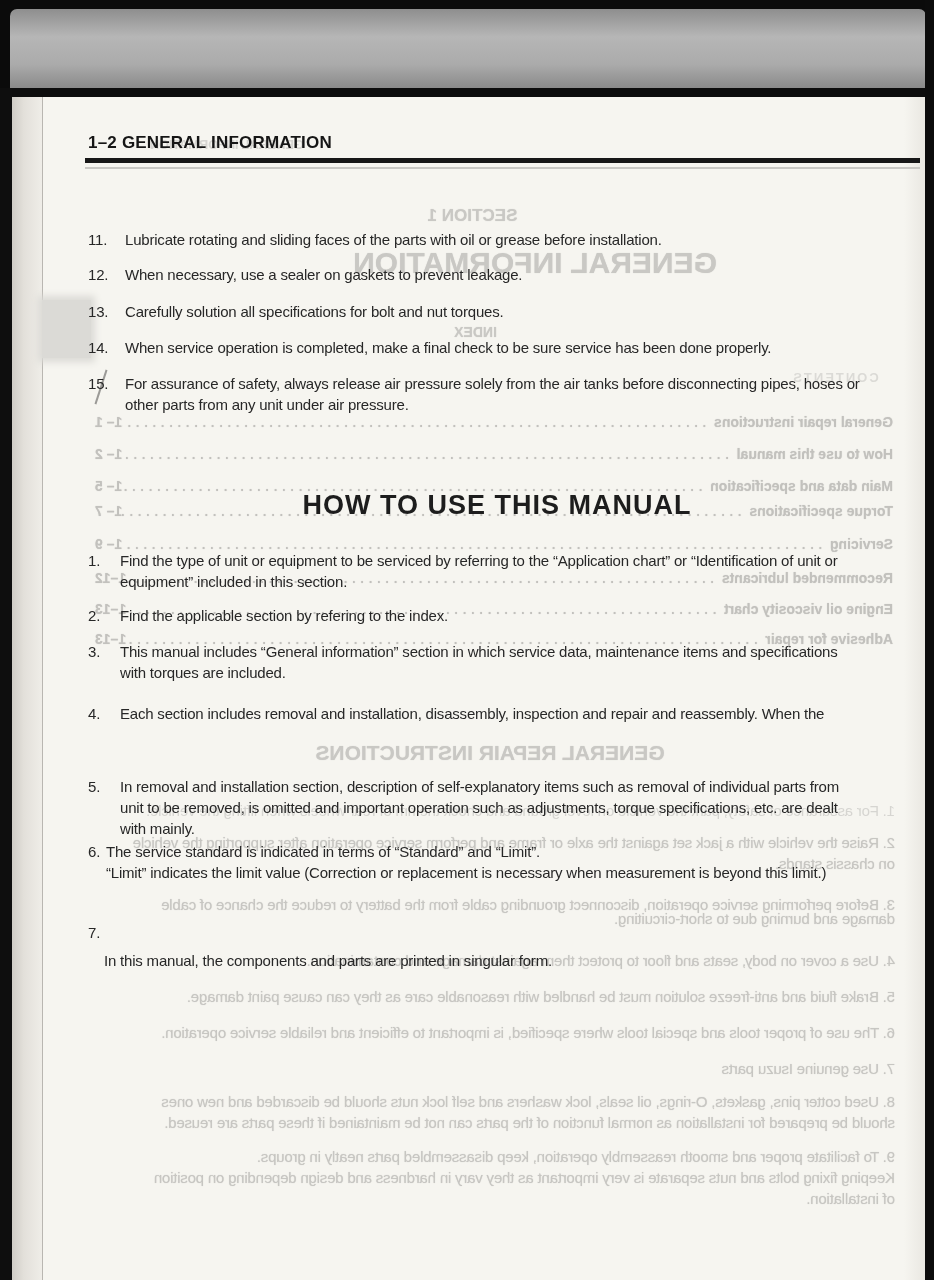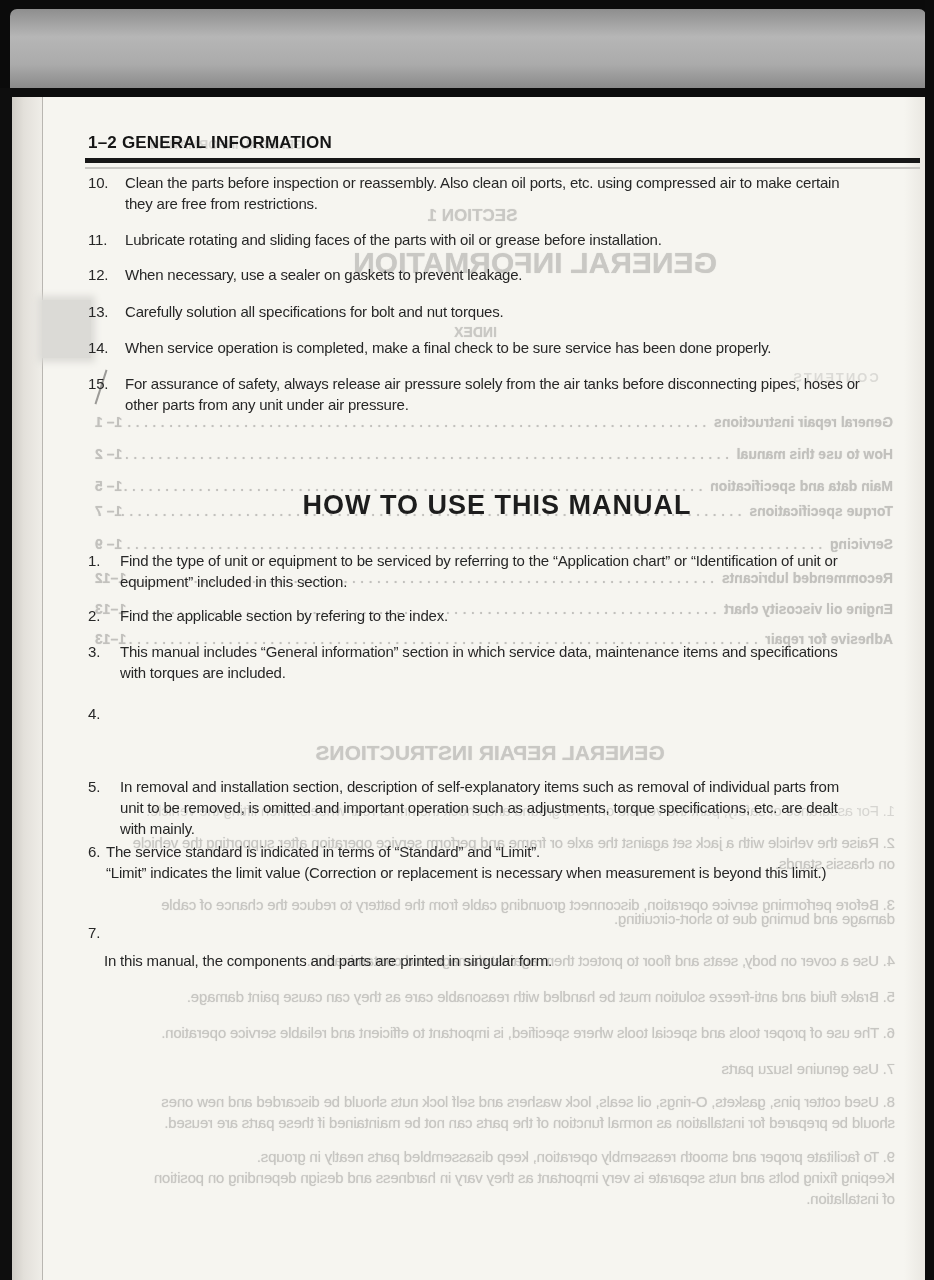--- a/index.html
+++ b/index.html
@@ -131,25 +131,20 @@
     <div class="g" style="left:73px;top:995px;width:810px;">8.  Used cotter pins, gaskets, O-rings, oil seals, lock washers and self lock nuts should be discarded and new ones</div>
     <div class="g ind35" style="left:73px;top:1016px;width:810px;">should be prepared for installation as normal function of the parts can not be maintained if these parts are reused.</div>
     <div class="g" style="left:73px;top:1050px;width:810px;">9.  To facilitate proper and smooth reassembly operation, keep disassembled parts neatly in groups.</div>
     <div class="g ind35" style="left:73px;top:1071px;width:810px;">Keeping fixing bolts and nuts separate is very important as they vary in hardness and design depending on position</div>
     <div class="g ind35" style="left:73px;top:1092px;width:810px;">of installation.</div>
 
     <div class="abs hdr">1–2  GENERAL INFORMATION</div>
     <div class="abs hdr-rule"></div>
     <div class="abs hdr-rule-ghost"></div>
 
-    <div class="abs fg item pl37" style="top:75px;">
-      <span class="num">10.</span>
-      <div class="ln">Clean the parts before inspection or reassembly.   Also clean oil ports, etc. using compressed air to make certain</div>
-      <div class="ln">they are free from restrictions.</div>
-    </div>
     <div class="abs fg item pl37" style="top:132px;">
       <span class="num">11.</span>
       <div class="ln">Lubricate rotating and sliding faces of the parts with oil or grease before installation.</div>
     </div>
     <div class="abs fg item pl37" style="top:167px;">
       <span class="num">12.</span>
       <div class="ln">When necessary, use a sealer on gaskets to prevent leakage.</div>
     </div>
     <div class="abs fg item pl37" style="top:204px;">
       <span class="num">13.</span>
@@ -176,20 +171,21 @@
       <span class="num">2.</span>
       <div class="ln">Find the applicable section by refering to the index.</div>
     </div>
     <div class="abs fg item pl32" style="top:544px;">
       <span class="num">3.</span>
       <div class="ln">This manual includes “General information” section in which service data, maintenance items and specifications</div>
       <div class="ln">with torques are included.</div>
     </div>
     <div class="abs fg item pl32" style="top:606px;">
       <span class="num">4.</span>
+      <div class="ln">Each section includes removal and installation, disassembly, inspection and repair and reassembly.   When the</div>
     </div>
     <div class="abs fg item pl32" style="top:679px;">
       <span class="num">5.</span>
       <div class="ln">In removal and installation section, description of self-explanatory items such as removal of individual parts from</div>
       <div class="ln">unit to be removed, is omitted and important operation such as adjustments, torque specifications, etc. are dealt</div>
       <div class="ln">with mainly.</div>
     </div>
     <div class="abs fg item pl18" style="top:744px;">
       <span class="num">6.</span>
       <div class="ln">The service standard is indicated in terms of “Standard” and “Limit”.</div>

